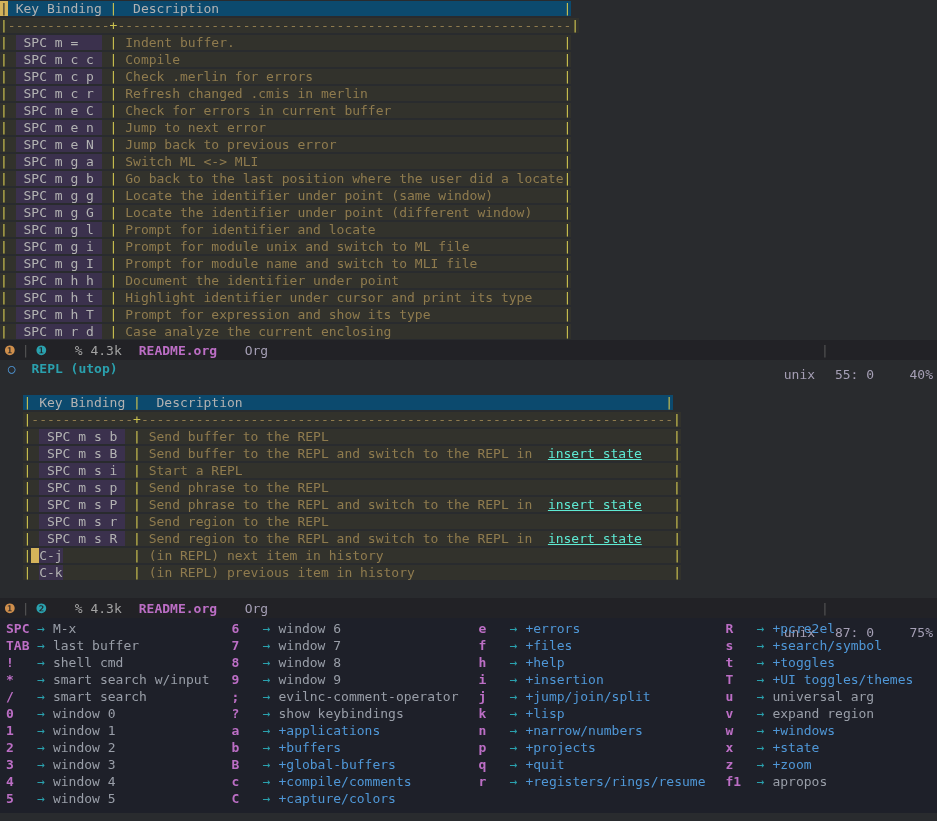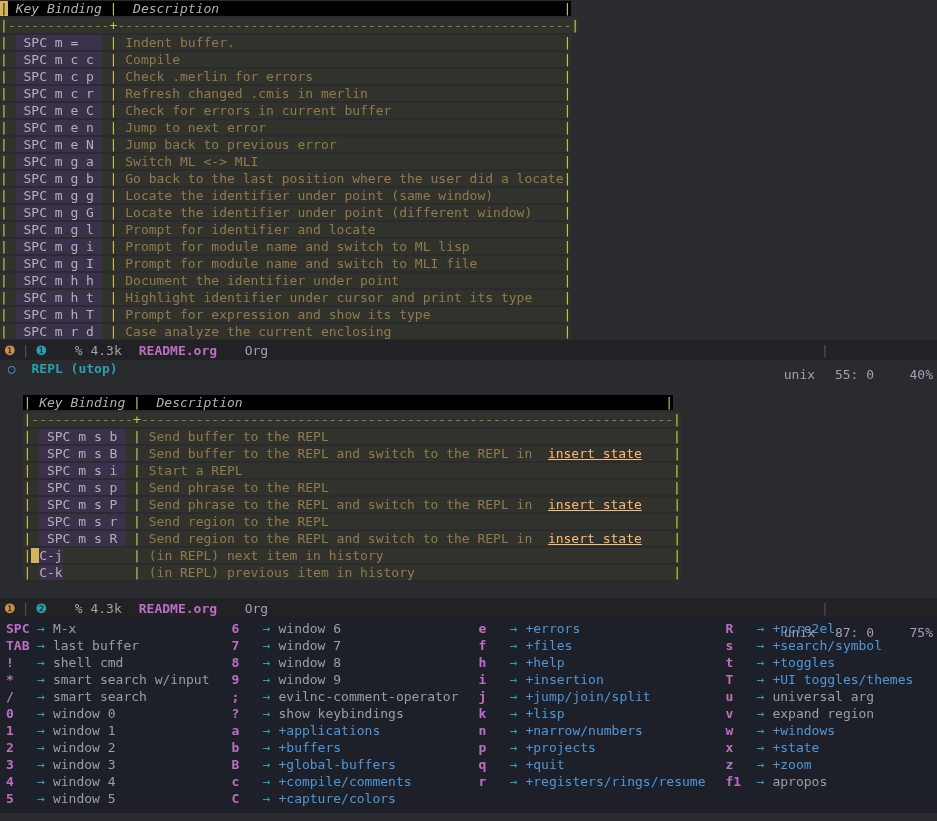--- a/index.html
+++ b/index.html
@@ -6,27 +6,27 @@
   body {
     background: #292b2e;
     color: #b2b2b2;
     font-family: "Menlo", "DejaVu Sans Mono", "Consolas", monospace;
     font-size: 13px;
     line-height: 17px;
     width: 937px;
     overflow: hidden;
   }
   .editor { white-space: pre; }
-  .hl-header { background: #000000; font-style: italic; }
+  .hl-header { background: #0c4a6e; }
   .hl-row { background: #32322c; }
   .cursor { background: #d4b35a; color: #292b2e; }
   .pipe-y { color: #cbc14f; }
   .key-chip { background: #3b314d; color: #b2b2b2; }
   .desc { color: #8f7b4e; }
-  .link { color: #fdba74; text-decoration: underline; margin-top: 17px; }
+  .link { color: #5eead4; text-decoration: underline; margin-top: 17px; }
 
   .modeline {
     background: #222226;
     color: #6c6c6c;
     display: flex;
     align-items: center;
     height: 20px;
     padding: 0 4px;
     gap: 6px;
     font-size: 13px;
@@ -67,21 +67,21 @@
 <span class="hl-row"><span class="pipe-y">|</span> <span class="key-chip"> SPC m c p </span> <span class="pipe-y">|</span> <span class="desc">Check .merlin for errors</span>                                <span class="pipe-y">|</span></span>
 <span class="hl-row"><span class="pipe-y">|</span> <span class="key-chip"> SPC m c r </span> <span class="pipe-y">|</span> <span class="desc">Refresh changed .cmis in merlin</span>                         <span class="pipe-y">|</span></span>
 <span class="hl-row"><span class="pipe-y">|</span> <span class="key-chip"> SPC m e C </span> <span class="pipe-y">|</span> <span class="desc">Check for errors in current buffer</span>                      <span class="pipe-y">|</span></span>
 <span class="hl-row"><span class="pipe-y">|</span> <span class="key-chip"> SPC m e n </span> <span class="pipe-y">|</span> <span class="desc">Jump to next error</span>                                      <span class="pipe-y">|</span></span>
 <span class="hl-row"><span class="pipe-y">|</span> <span class="key-chip"> SPC m e N </span> <span class="pipe-y">|</span> <span class="desc">Jump back to previous error</span>                             <span class="pipe-y">|</span></span>
 <span class="hl-row"><span class="pipe-y">|</span> <span class="key-chip"> SPC m g a </span> <span class="pipe-y">|</span> <span class="desc">Switch ML &lt;-&gt; MLI</span>                                       <span class="pipe-y">|</span></span>
 <span class="hl-row"><span class="pipe-y">|</span> <span class="key-chip"> SPC m g b </span> <span class="pipe-y">|</span> <span class="desc">Go back to the last position where the user did a locate</span><span class="pipe-y">|</span></span>
 <span class="hl-row"><span class="pipe-y">|</span> <span class="key-chip"> SPC m g g </span> <span class="pipe-y">|</span> <span class="desc">Locate the identifier under point (same window)</span>         <span class="pipe-y">|</span></span>
 <span class="hl-row"><span class="pipe-y">|</span> <span class="key-chip"> SPC m g G </span> <span class="pipe-y">|</span> <span class="desc">Locate the identifier under point (different window)</span>    <span class="pipe-y">|</span></span>
 <span class="hl-row"><span class="pipe-y">|</span> <span class="key-chip"> SPC m g l </span> <span class="pipe-y">|</span> <span class="desc">Prompt for identifier and locate</span>                        <span class="pipe-y">|</span></span>
-<span class="hl-row"><span class="pipe-y">|</span> <span class="key-chip"> SPC m g i </span> <span class="pipe-y">|</span> <span class="desc">Prompt for module name and switch to ML lisp</span>            <span class="pipe-y">|</span></span>
+<span class="hl-row"><span class="pipe-y">|</span> <span class="key-chip"> SPC m g i </span> <span class="pipe-y">|</span> <span class="desc">Prompt for module unix and switch to ML file</span>            <span class="pipe-y">|</span></span>
 <span class="hl-row"><span class="pipe-y">|</span> <span class="key-chip"> SPC m g I </span> <span class="pipe-y">|</span> <span class="desc">Prompt for module name and switch to MLI file</span>           <span class="pipe-y">|</span></span>
 <span class="hl-row"><span class="pipe-y">|</span> <span class="key-chip"> SPC m h h </span> <span class="pipe-y">|</span> <span class="desc">Document the identifier under point</span>                     <span class="pipe-y">|</span></span>
 <span class="hl-row"><span class="pipe-y">|</span> <span class="key-chip"> SPC m h t </span> <span class="pipe-y">|</span> <span class="desc">Highlight identifier under cursor and print its type</span>    <span class="pipe-y">|</span></span>
 <span class="hl-row"><span class="pipe-y">|</span> <span class="key-chip"> SPC m h T </span> <span class="pipe-y">|</span> <span class="desc">Prompt for expression and show its type</span>                 <span class="pipe-y">|</span></span>
 <span class="hl-row"><span class="pipe-y">|</span> <span class="key-chip"> SPC m r d </span> <span class="pipe-y">|</span> <span class="desc">Case analyze the current enclosing</span>                      <span class="pipe-y">|</span></span>
 </div>
 
 <div class="modeline">
   <span class="icon-warn">❶</span>
   <span class="sep">|</span>

